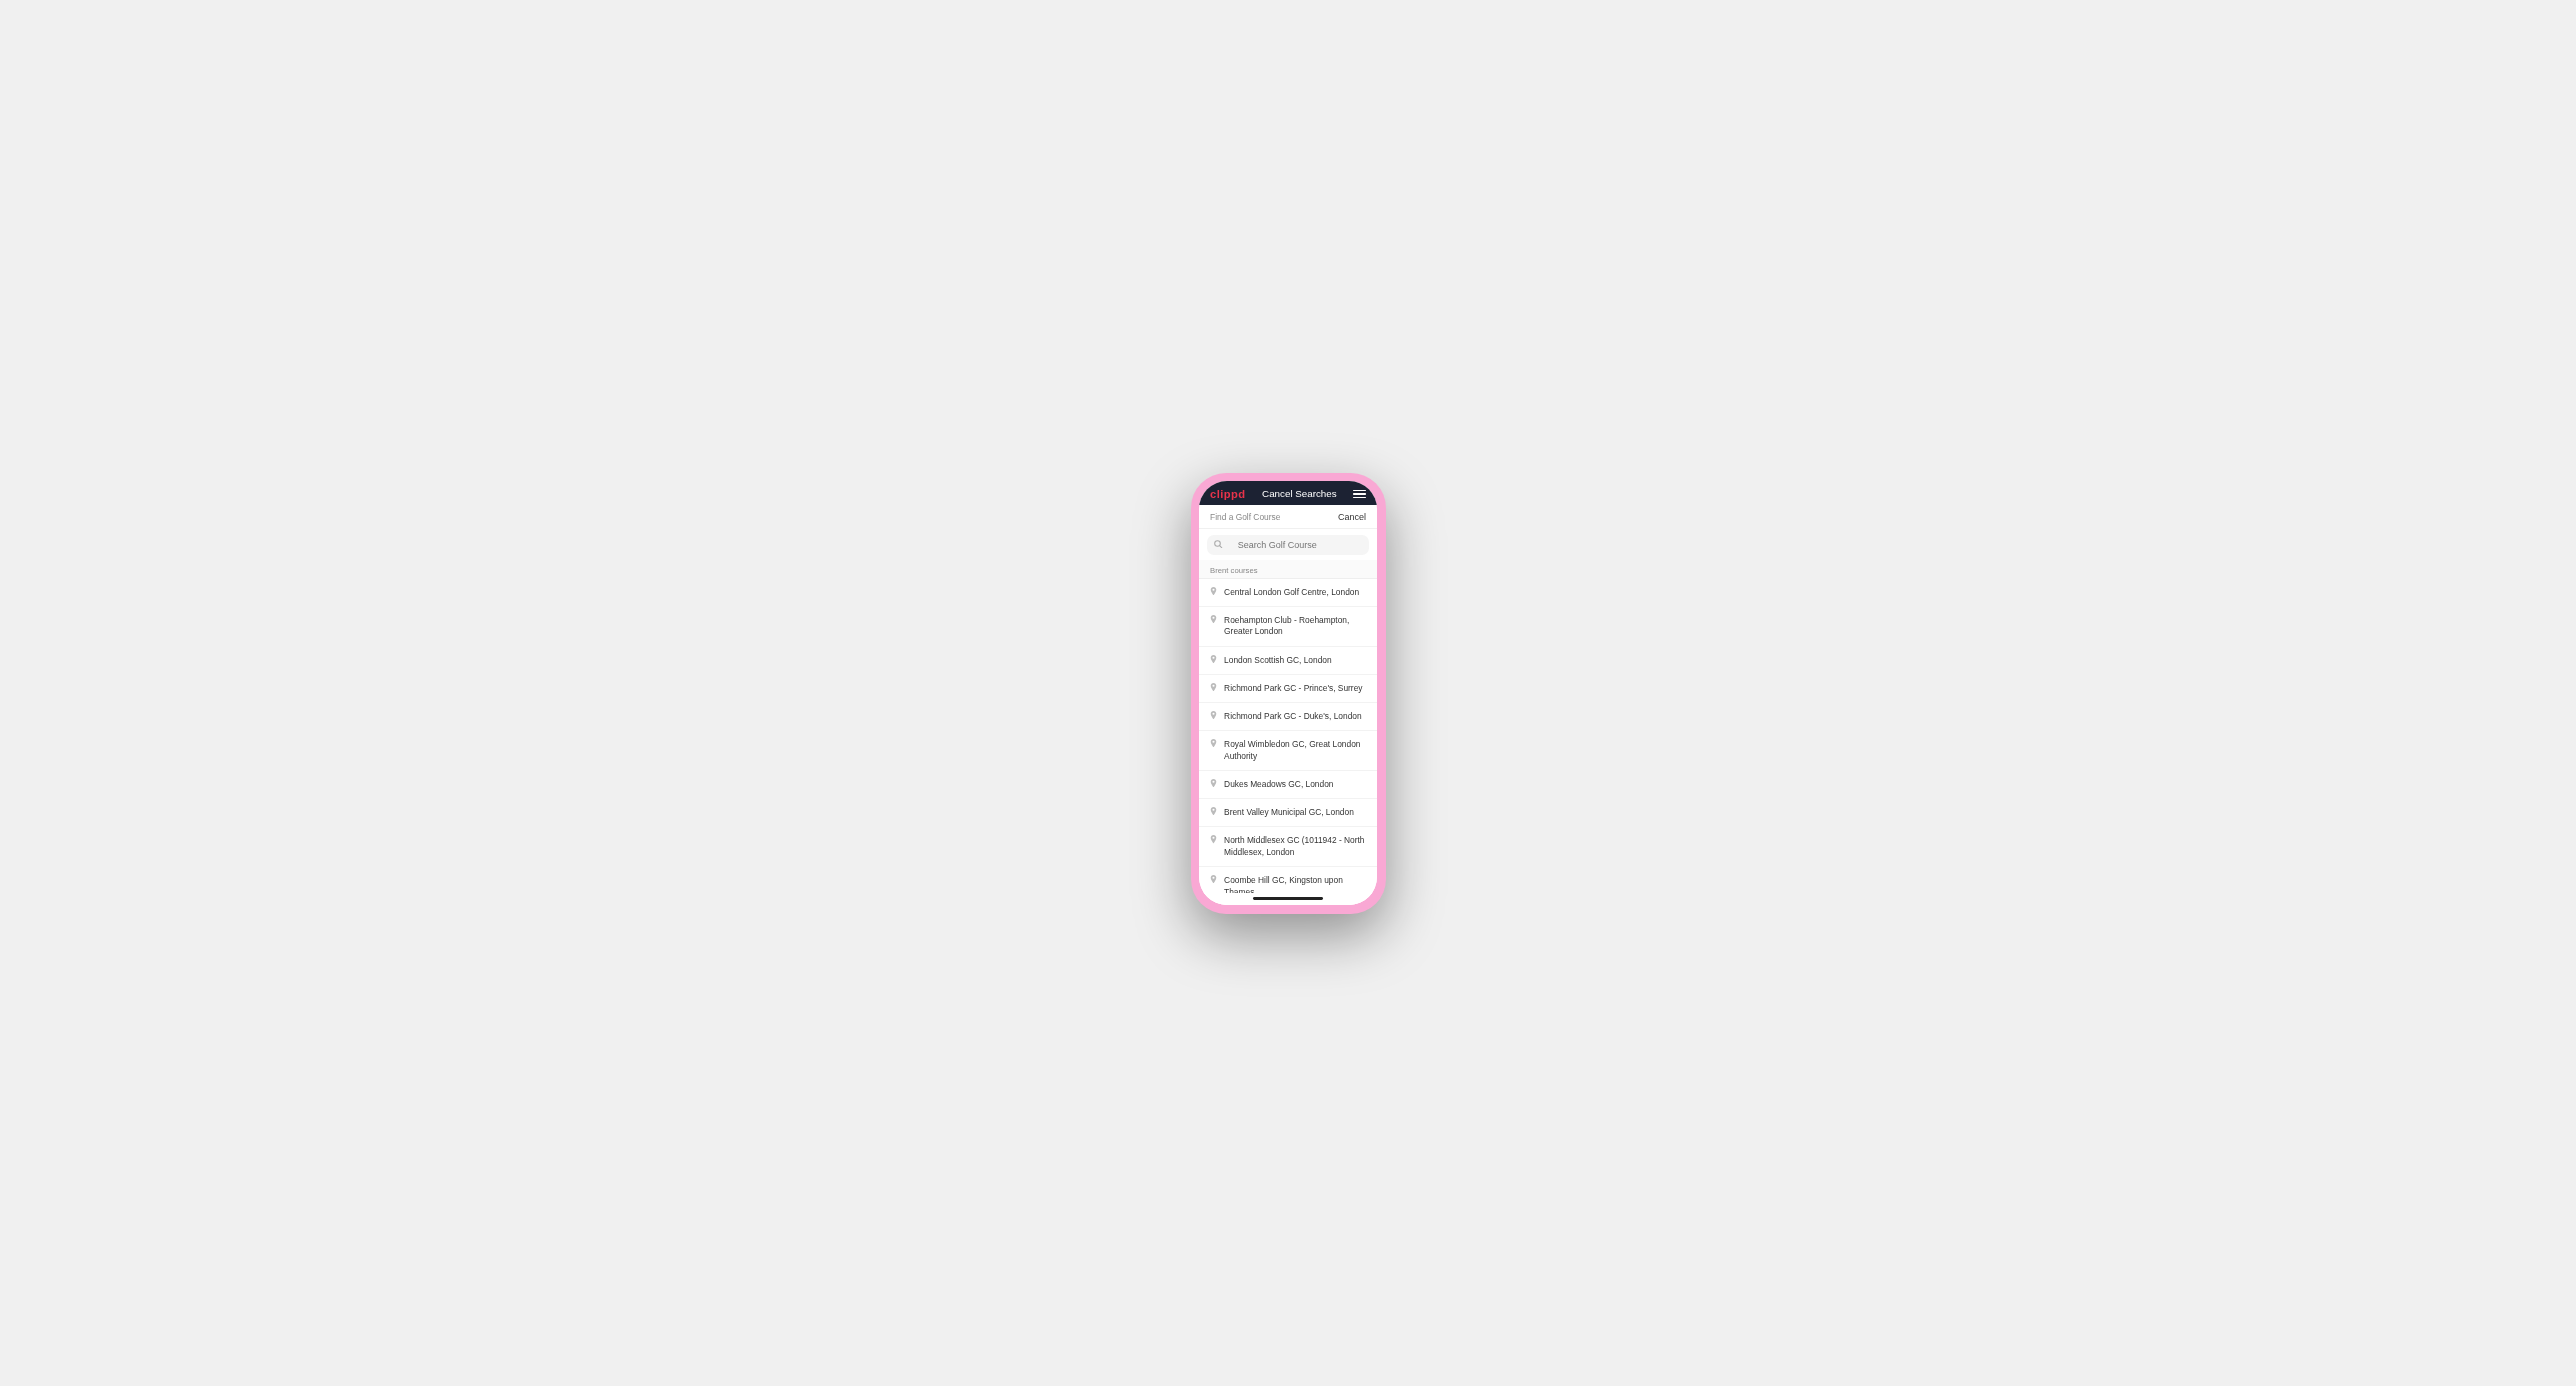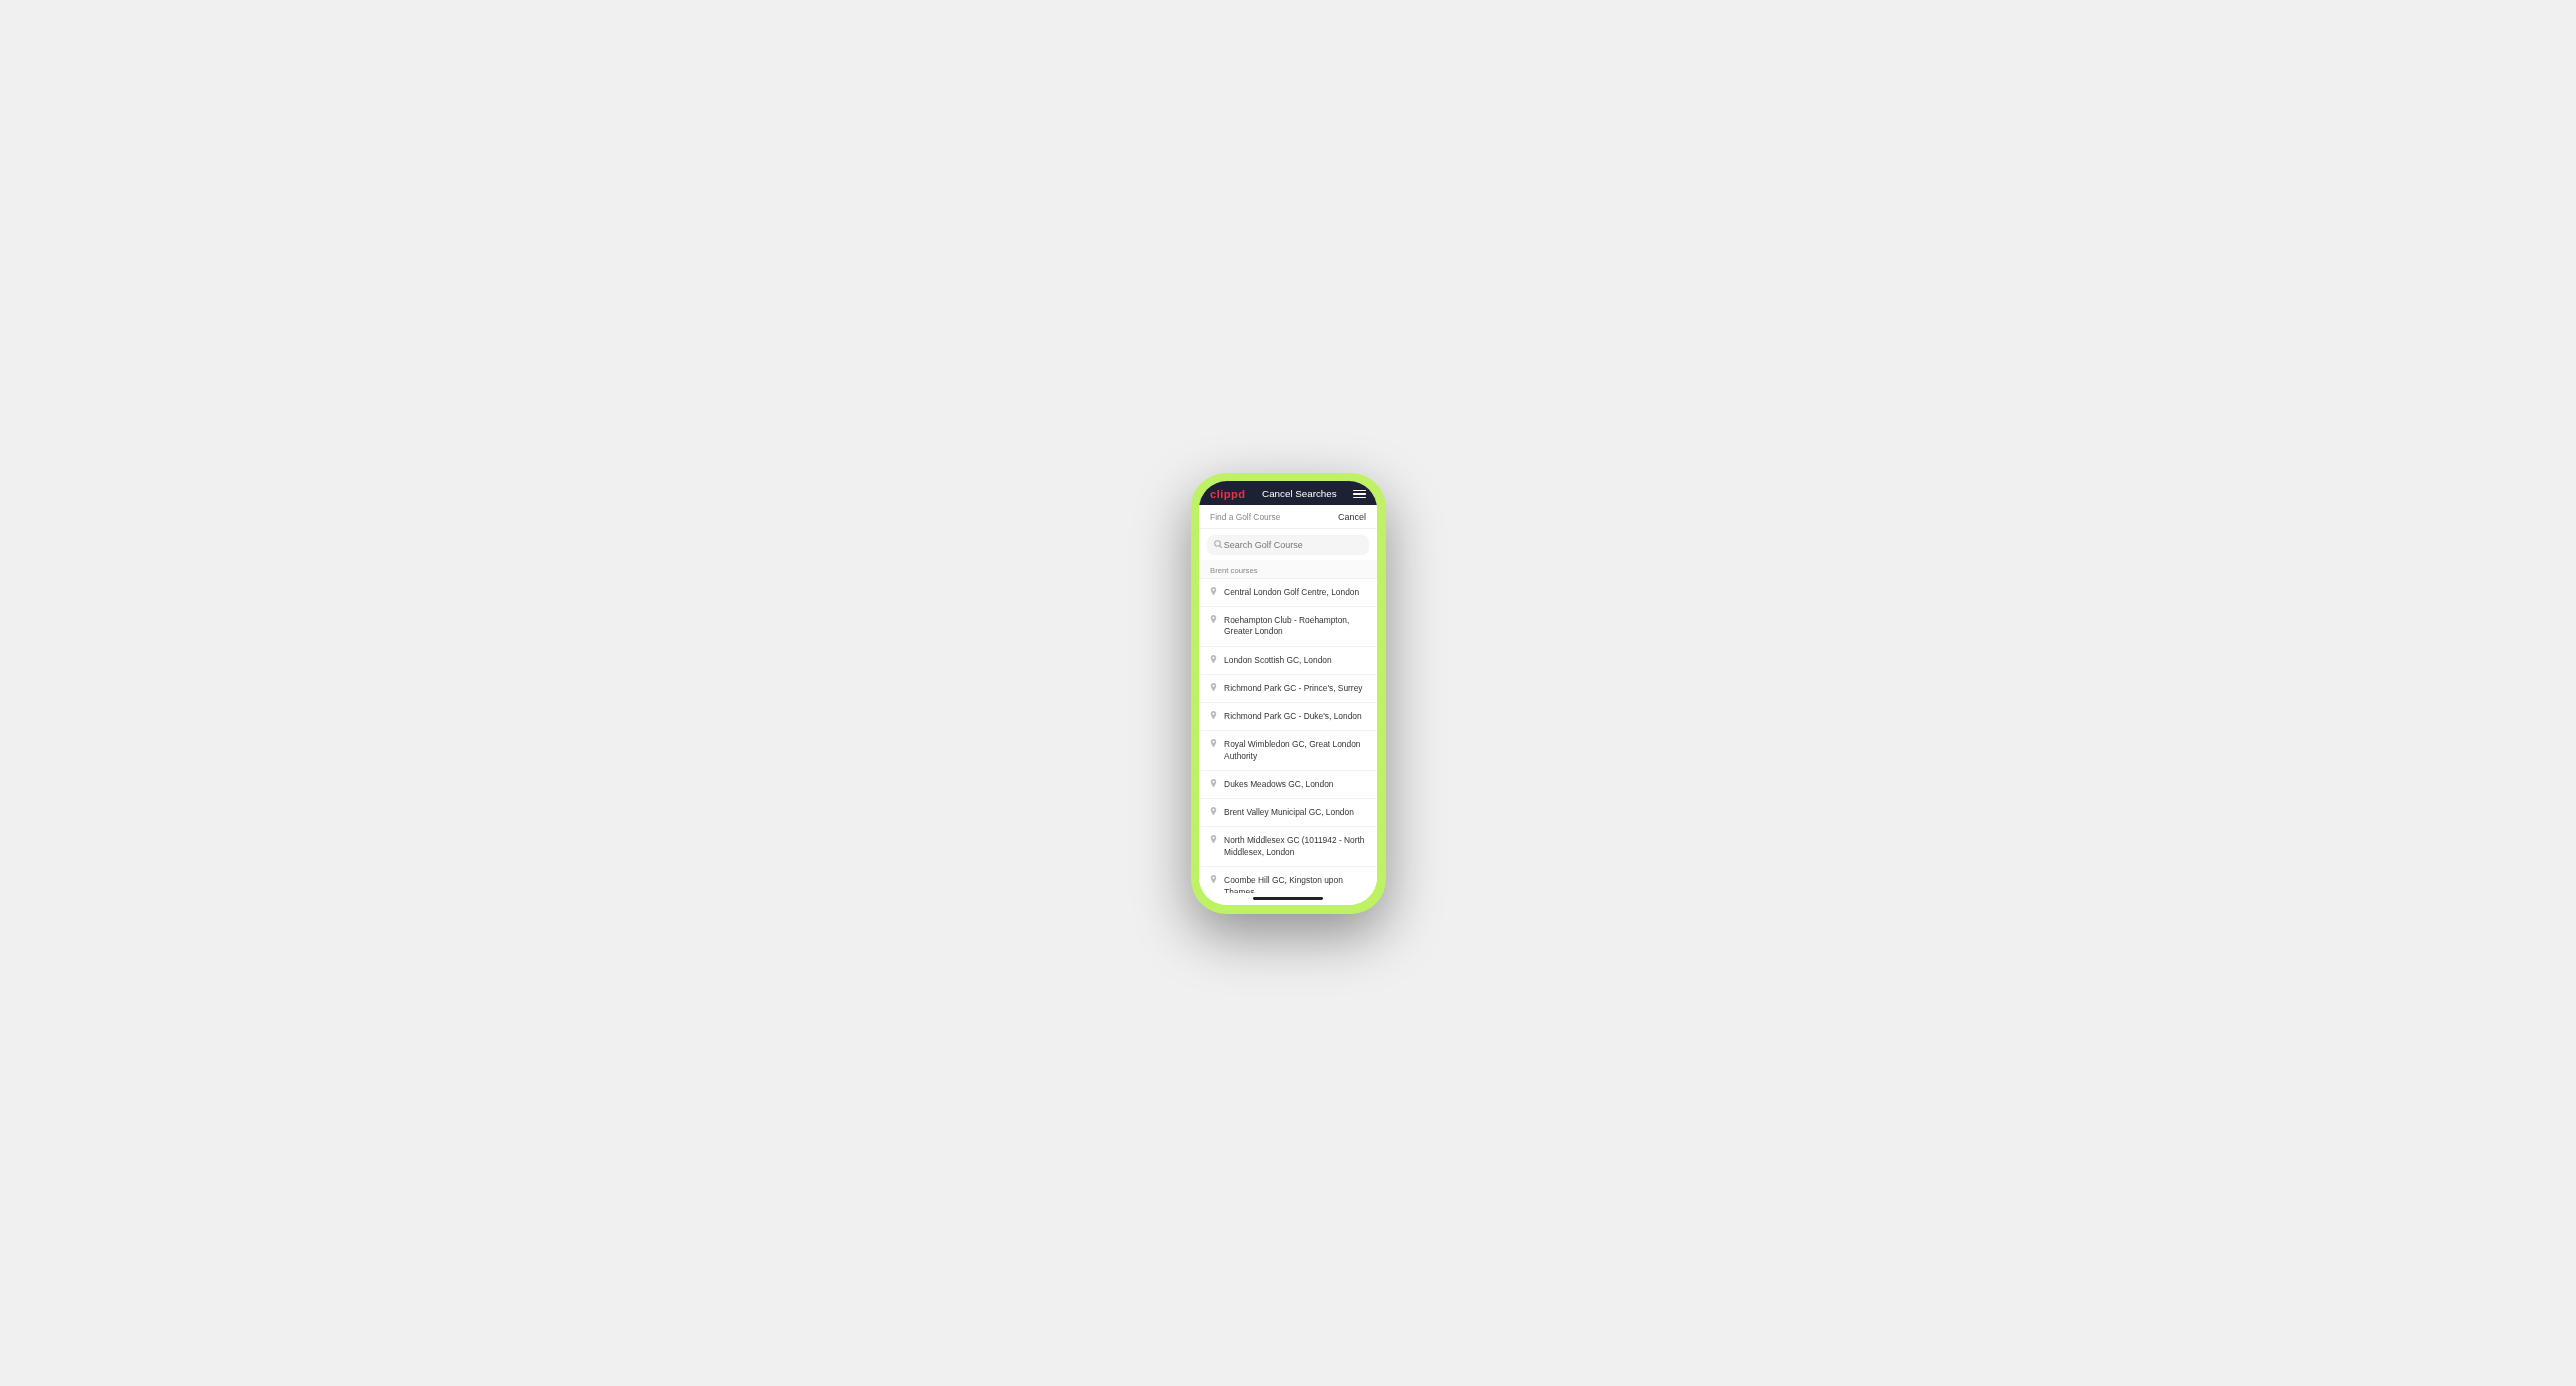--- a/index.html
+++ b/index.html
@@ -9,21 +9,21 @@
       display: flex;
       align-items: center;
       justify-content: center;
       min-height: 100vh;
       font-family: -apple-system, BlinkMacSystemFont, 'Segoe UI', sans-serif;
     }
 
     .phone-frame {
       width: 195px;
       height: 441px;
-      background: #bef264;
+      background: #f9a8d4;
       border-radius: 35px;
       padding: 8.4px;
       box-shadow: 0 21px 56px rgba(0,0,0,0.4);
       position: relative;
       display: flex;
       flex-direction: column;
     }
 
     .phone-screen {
       flex: 1;
@@ -110,21 +110,21 @@
     .search-bar-wrapper {
       padding: 5.6px 8.4px;
       background: #fff;
     }
 
     .search-bar {
       display: flex;
       background: #f5f5f5;
       border-radius: 7px;
       padding: 4.9px 7px;
-      gap: 1px;
+      gap: 15px;
     }
 
     .search-icon-svg {
       color: #aaa;
       font-size: 9px;
     }
 
     .search-input {
       border: none;
       background: transparent;

